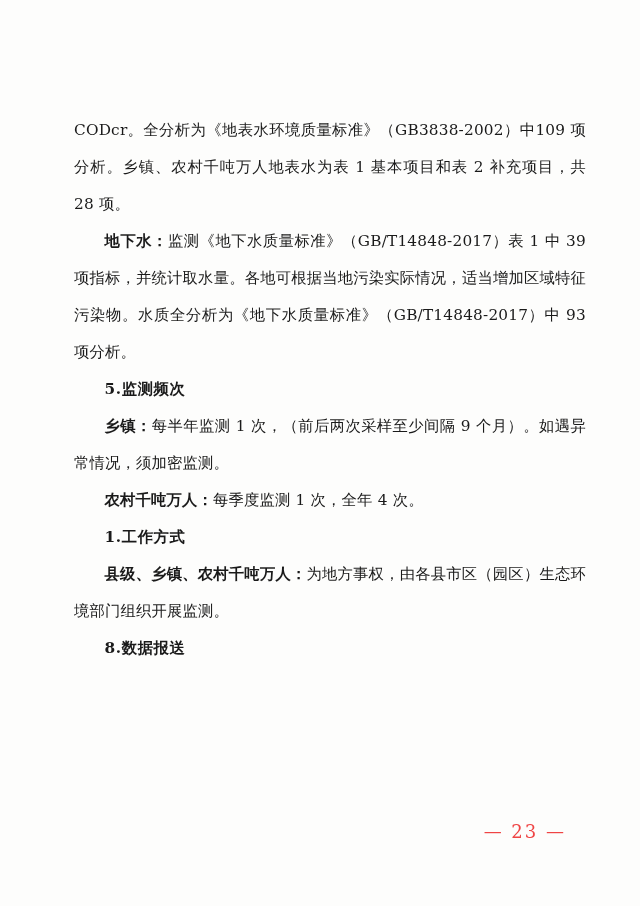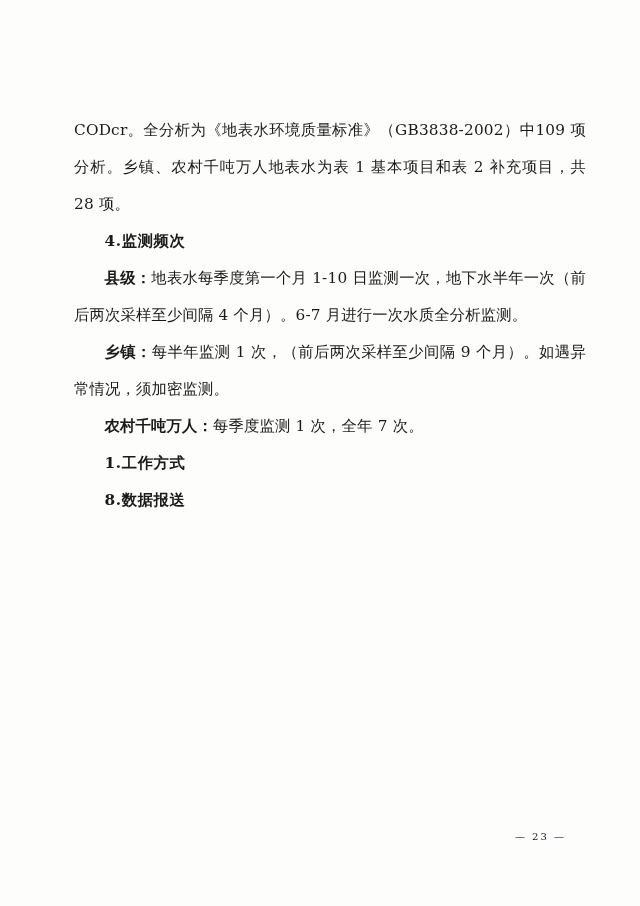--- a/index.html
+++ b/index.html
@@ -44,53 +44,56 @@
   }
   .heading {
     text-indent: 2em;
     font-weight: bold;
     letter-spacing: 0.6px;
   }
   .page-number {
     position: absolute;
     right: 74px;
     bottom: 64px;
-    font-size: 10px;
+    font-size: 18px;
     letter-spacing: 2px;
-    color: #0f172a;
+    color: #ef4444;
     font-family: "DejaVu Serif", "Liberation Serif", serif;
   }
 </style>
 </head>
 <body>
 
 <div class="page">
   <div class="doc-body">
 
     <p class="para para-flush">CODcr。全分析为《地表水环境质量标准》（GB3838-2002）中109 项分析。乡镇、农村千吨万人地表水为表 1 基本项目和表 2 补充项目，共 28 项。</p>
 
+    <p class="para">
+      <span class="lead">地下水：</span><span>监测《地下水质量标准》（GB/T14848-2017）表 1 中 39 项指标，并统计取水量。各地可根据当地污染实际情况，适当增加区域特征污染物。水质全分析为《地下水质量标准》（GB/T14848-2017）中 93 项分析。</span>
+    </p>
 
-    <p class="heading">4.监测频次</p>
+    <p class="heading">5.监测频次</p>
 
 
-    <p class="para">
-      <span class="lead">县级：</span><span>地表水每季度第一个月 1-10 日监测一次，地下水半年一次（前后两次采样至少间隔 4 个月）。6-7 月进行一次水质全分析监测。</span>
-    </p>
 
     <p class="para">
       <span class="lead">乡镇：</span><span>每半年监测 1 次，（前后两次采样至少间隔 9 个月）。如遇异常情况，须加密监测。</span>
     </p>
 
     <p class="para">
-      <span class="lead">农村千吨万人：</span><span>每季度监测 1 次，全年 7 次。</span>
+      <span class="lead">农村千吨万人：</span><span>每季度监测 1 次，全年 4 次。</span>
     </p>
 
     <p class="heading">1.工作方式</p>
 
 
+    <p class="para">
+      <span class="lead">县级、乡镇、农村千吨万人：</span><span>为地方事权，由各县市区（园区）生态环境部门组织开展监测。</span>
+    </p>
 
     <p class="heading">8.数据报送</p>
 
 
   </div>
 
   <div class="page-number">— 23 —</div>
 </div>
 
 </body></html>

